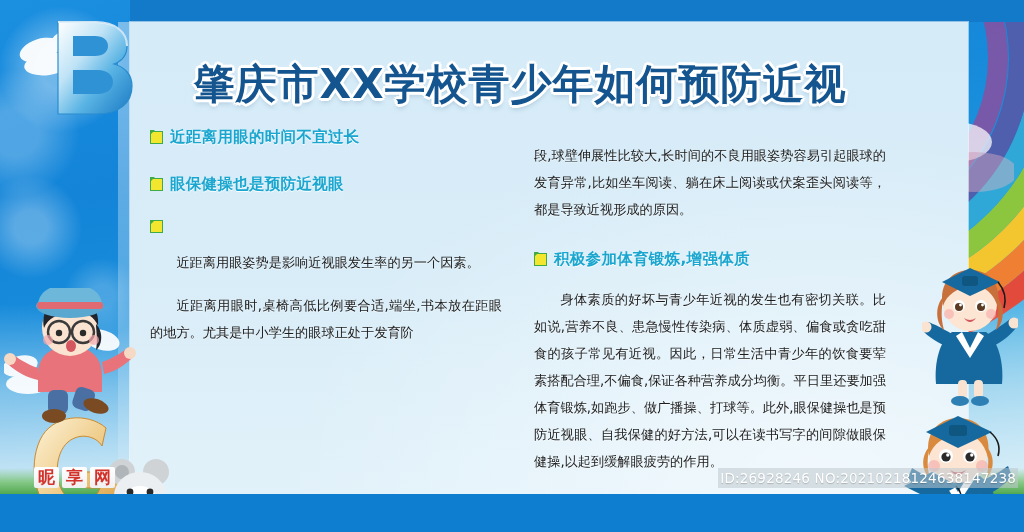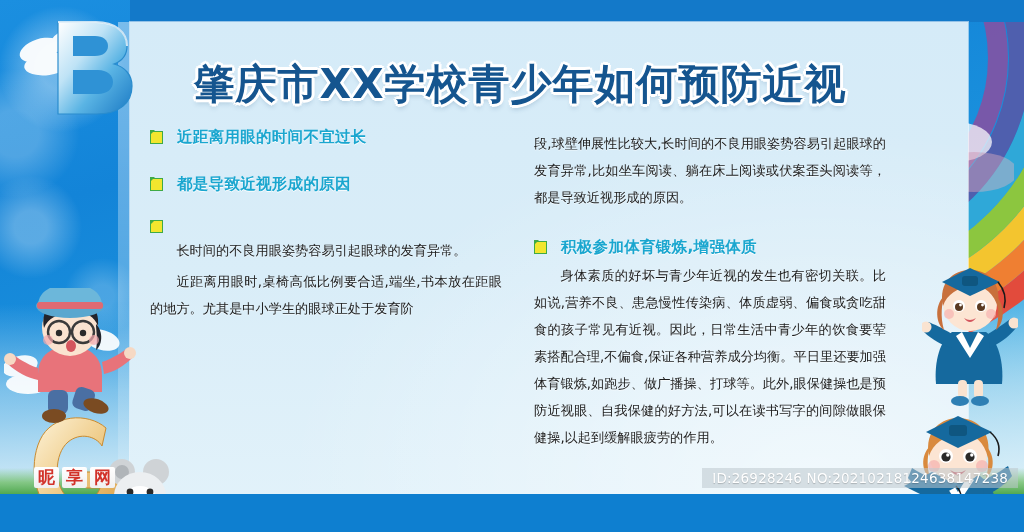--- a/index.html
+++ b/index.html
@@ -68,35 +68,35 @@
 
   
   .col{position:absolute;top:126px;width:352px;}
   .col-left{left:150px;}
   .col-right{left:534px;}
 
   h2.sec{
     margin:0 0 4px 0;
     font-size:15.5px;font-weight:bold;color:#1aa6cf;
     line-height:22px;letter-spacing:.3px;
-    display:flex;align-items:center;gap:14px;
+    display:flex;align-items:center;gap:7px;
     text-shadow:0 1px 0 rgba(255,255,255,.9);
   }
   h2.sec.tight{margin-top:25px;}
   .bullet{
     display:inline-block;width:11px;height:11px;flex:0 0 11px;
     background:#f2e62e;border:1.5px solid #3faa46;position:relative;top:0;
   }
   .bullet:after{
     content:"";position:absolute;left:-1.5px;top:-1.5px;
     border-top:5px solid #3faa46;border-right:5px solid transparent;
   }
 
   p.body{
-    margin:4px 0 2px 0;
+    margin:16px 0 2px 0;
     font-size:13.2px;line-height:27px;color:#1c1c1c;
     text-align:justify;text-justify:inter-ideograph;
     text-indent:2em;
     text-shadow:0 1px 0 rgba(255,255,255,.55);
   }
   p.body.noind{text-indent:0;}
 
   
   .kid-left{position:absolute;left:4px;top:288px;width:132px;height:140px;}
   .g-letter{position:absolute;left:28px;top:410px;width:120px;height:122px;}
@@ -122,21 +122,21 @@
     font-family:"DejaVu Serif","Liberation Serif",serif;
     font-style:italic;font-weight:bold;font-size:20px;
     color:rgba(255,255,255,.88);
     text-shadow:0 1px 2px rgba(0,0,0,.25);
     letter-spacing:.5px;
   }
   .idbar{
     position:absolute;right:6px;bottom:6px;
     background:rgba(190,200,205,.55);
     color:#ffffff;font-size:13.5px;letter-spacing:.2px;
-    padding:1px 10px;line-height:18px;
+    padding:1px 2px;line-height:18px;
     font-family:"DejaVu Sans","Liberation Sans",sans-serif;
     text-shadow:0 1px 1px rgba(0,0,0,.2);
   }
 </style>
 </head>
 <body>
 
 <div id="poster">
 
   <div class="bg-sky"></div>
@@ -236,27 +236,27 @@
   <div class="title">肇庆市XX学校青少年如何预防近视</div>
 
   <div class="col col-left">
     <h2 class="sec">
       <span class="bullet"></span>
       <span>近距离用眼的时间不宜过长</span>
     </h2>
 
     <h2 class="sec tight">
       <span class="bullet"></span>
-      <span>都是导致近视形成的原因</span>
+      <span>眼保健操也是预防近视眼</span>
     </h2>
 
     <h2 class="sec tight">
       <span class="bullet"></span>
     </h2>
-    <p class="body">长时间的不良用眼姿势容易引起眼球的发育异常。</p>
+    <p class="body">近距离用眼姿势是影响近视眼发生率的另一个因素。</p>
     <p class="body">近距离用眼时,桌椅高低比例要合适,端坐,书本放在距眼 的地方。尤其是中小学生的眼球正处于发育阶</p>
   </div>
 
   <div class="col col-right">
     <p class="body noind">段,球壁伸展性比较大,长时间的不良用眼姿势容易引起眼球的发育异常,比如坐车阅读、躺在床上阅读或伏案歪头阅读等，都是导致近视形成的原因。</p>
 
     <h2 class="sec tight">
       <span class="bullet"></span>
       <span>积极参加体育锻炼,增强体质</span>
     </h2>

